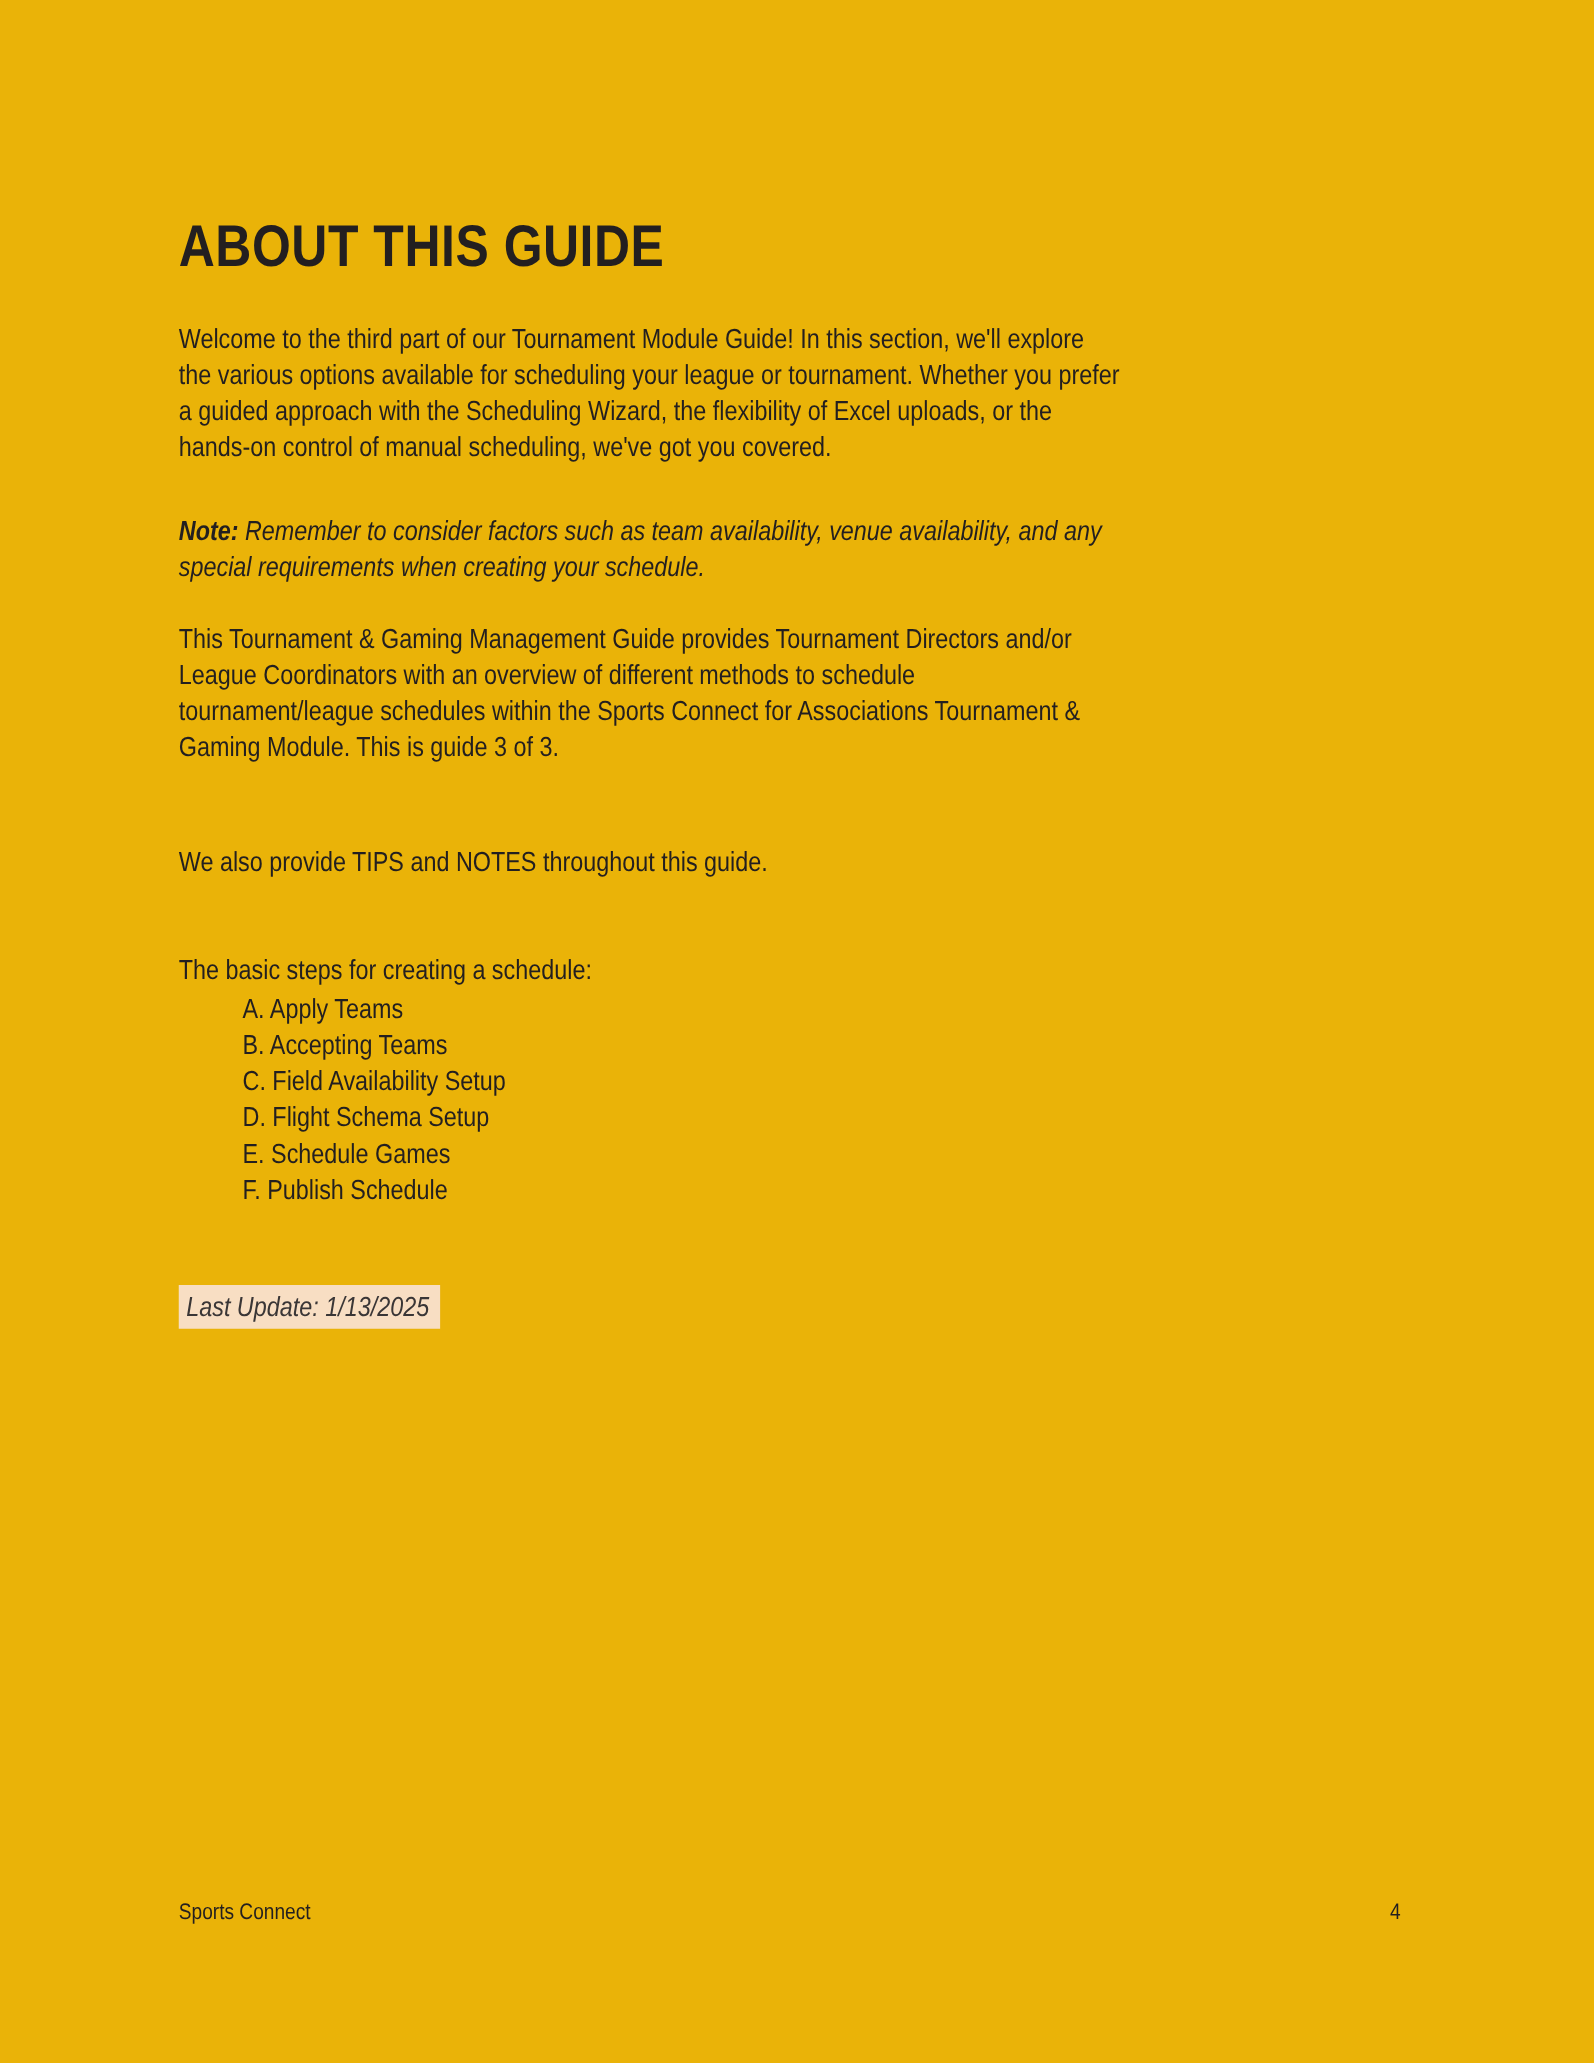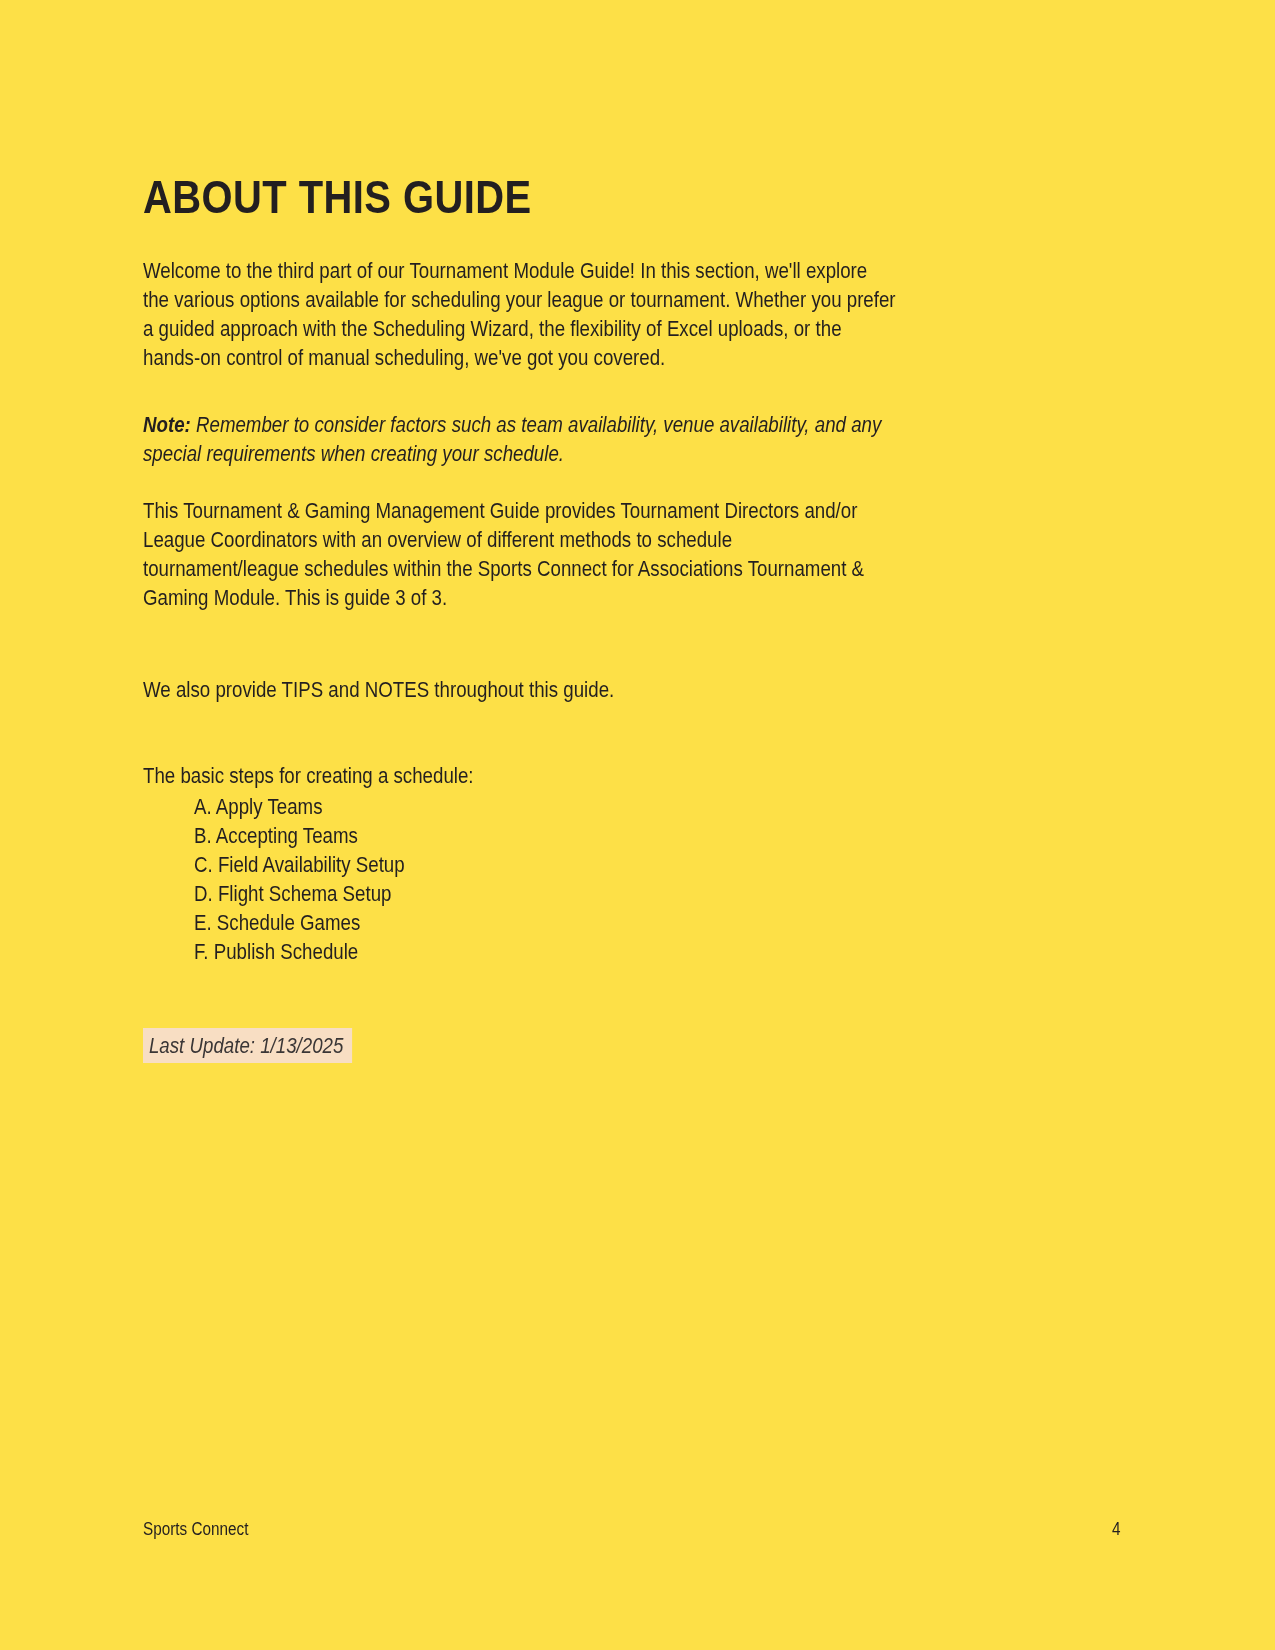--- a/index.html
+++ b/index.html
@@ -5,21 +5,21 @@
   html, body {
     margin: 0;
     padding: 0;
     background: #ffffff;
   }
   .page {
     position: relative;
     width: 1275px;
     height: 1650px;
     margin: 0 auto;
-    background: #fde047;
+    background: #eab308;
     overflow: hidden;
     font-family: "Liberation Sans", sans-serif;
     color: #231f20;
   }
   
   .content {
     position: absolute;
     left: 143px;
     top: 0;
     width: 1150px;

